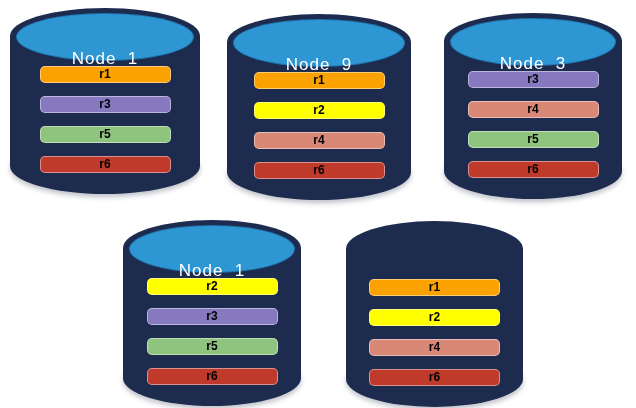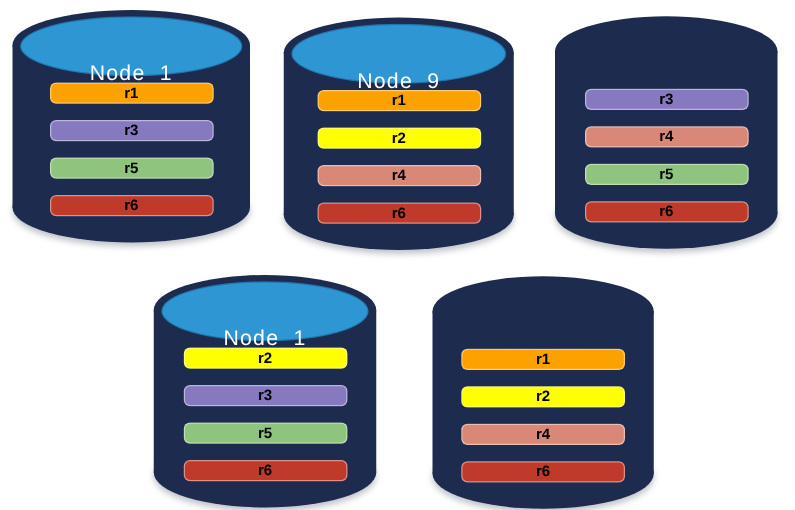--- a/index.html
+++ b/index.html
@@ -122,20 +122,23 @@
       <div class="bar" style="background-color: rgb(255, 255, 0);">r2</div>
       <div class="bar" style="background-color: rgb(217, 136, 120);">r4</div>
       <div class="bar" style="background-color: rgb(192, 58, 43);">r6</div>
     </div>
   </div>
 
   <div class="cylinder pos-n3">
     <div class="cyl-top-outer"></div>
     <div class="cyl-body"></div>
     <div class="cyl-bottom"></div>
+    <div class="cyl-top-inner">
+      <span class="node-title">Node  3</span>
+    </div>
     <div class="bars">
       <div class="bar" style="background-color: rgb(134, 121, 192);">r3</div>
       <div class="bar" style="background-color: rgb(217, 136, 120);">r4</div>
       <div class="bar" style="background-color: rgb(143, 196, 127);">r5</div>
       <div class="bar" style="background-color: rgb(192, 58, 43);">r6</div>
     </div>
   </div>
 
   <div class="cylinder pos-n4">
     <div class="cyl-top-outer"></div>

